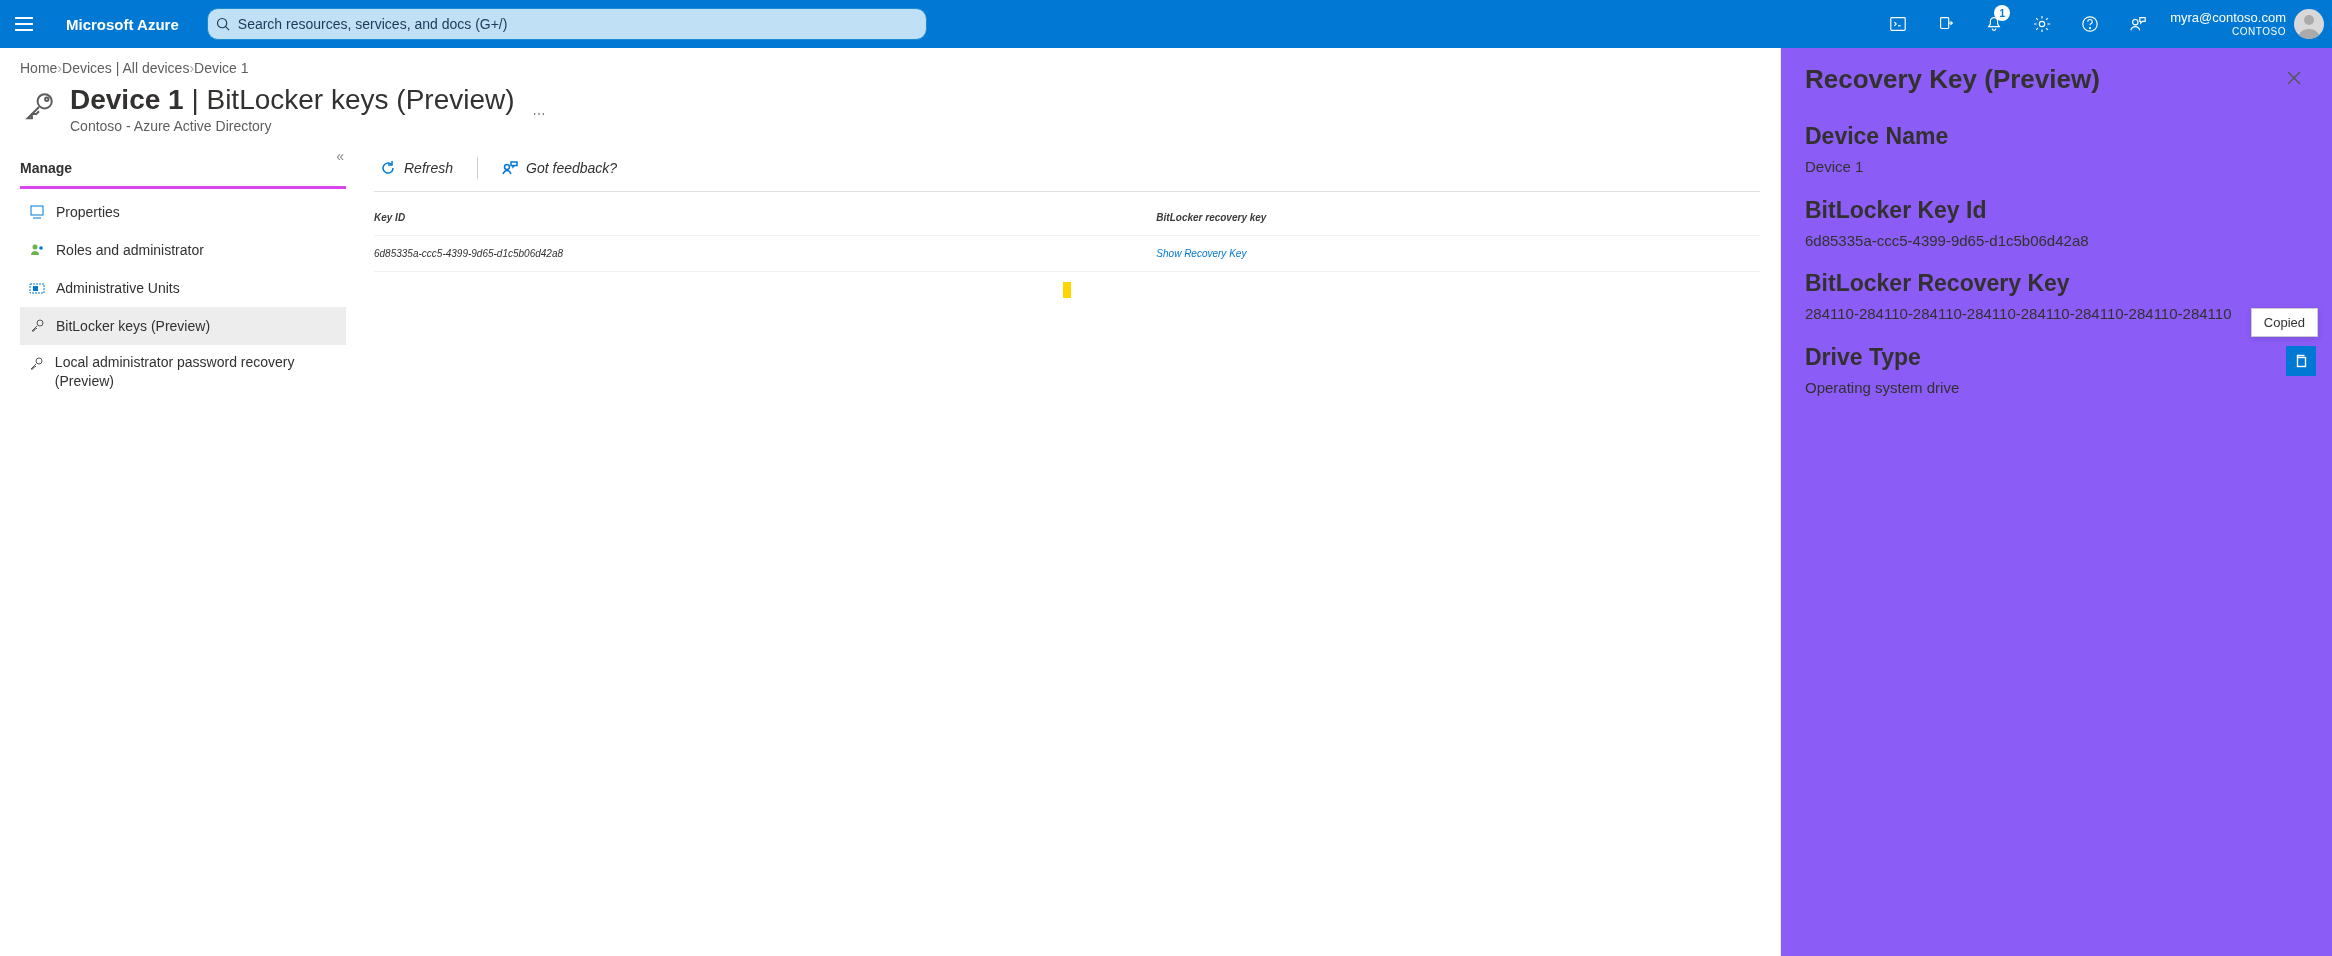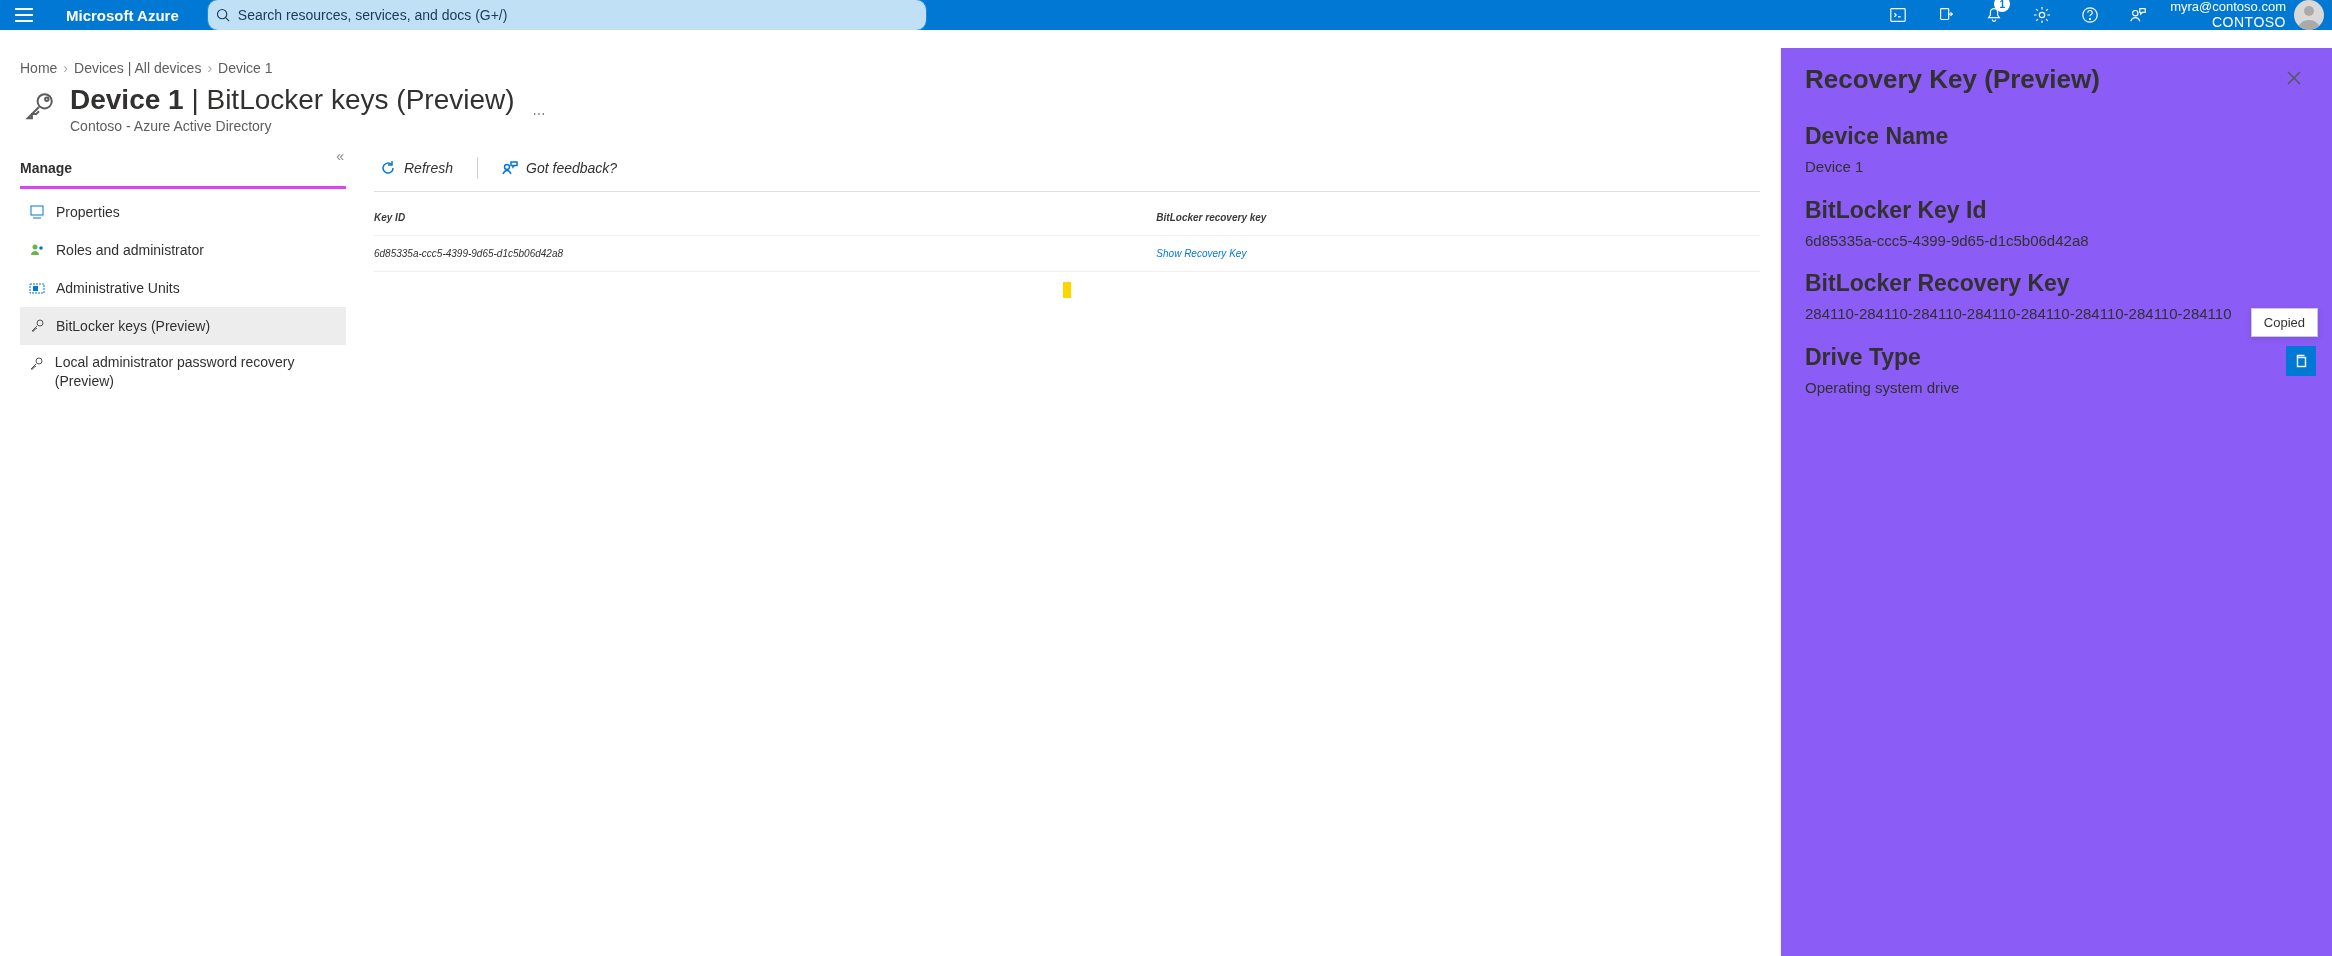--- a/index.html
+++ b/index.html
@@ -5,21 +5,21 @@
     * { box-sizing: border-box; margin: 0; padding: 0; }
     body {
       font-family: "Segoe UI", -apple-system, sans-serif;
       font-size: 13px;
       color: #323130;
       background: #fff;
       overflow: hidden;
     }
     
     .topbar {
-      height: 30px;
+      height: 48px;
       background: #0078d4;
       display: flex;
       align-items: center;
       color: #fff;
     }
     .hamburger {
       width: 48px;
       height: 48px;
       display: flex;
       align-items: center;
@@ -92,21 +92,21 @@
     }
     .user {
       display: flex;
       align-items: center;
       padding: 0 8px;
       gap: 8px;
       cursor: pointer;
     }
     .user-text { text-align: right; line-height: 1.2; }
     .user-email { font-size: 13px; }
-    .user-tenant { font-size: 14px; letter-spacing: 0.5px; }
+    .user-tenant { font-size: 10px; letter-spacing: 0.5px; }
     .avatar {
       width: 30px;
       height: 30px;
       border-radius: 50%;
       background: #d8d8d8;
       display: flex;
       align-items: center;
       justify-content: center;
       overflow: hidden;
     }
@@ -125,21 +125,20 @@
       padding: 12px 20px;
       overflow: hidden;
     }
     
     .breadcrumb {
       display: flex;
       align-items: center;
       flex-wrap: wrap;
       font-size: 14px;
       color: #605e5c;
-      gap: 6px;
       margin-bottom: 8px;
     }
     .breadcrumb a { color: #605e5c; text-decoration: none; cursor: pointer; }
     .bc-sep { color: #a8a8a8; }
     
     .page-header { display: flex; align-items: flex-start; gap: 12px; margin-top: 6px; }
     .page-icon {
       width: 38px;
       height: 38px;
       display: flex;

